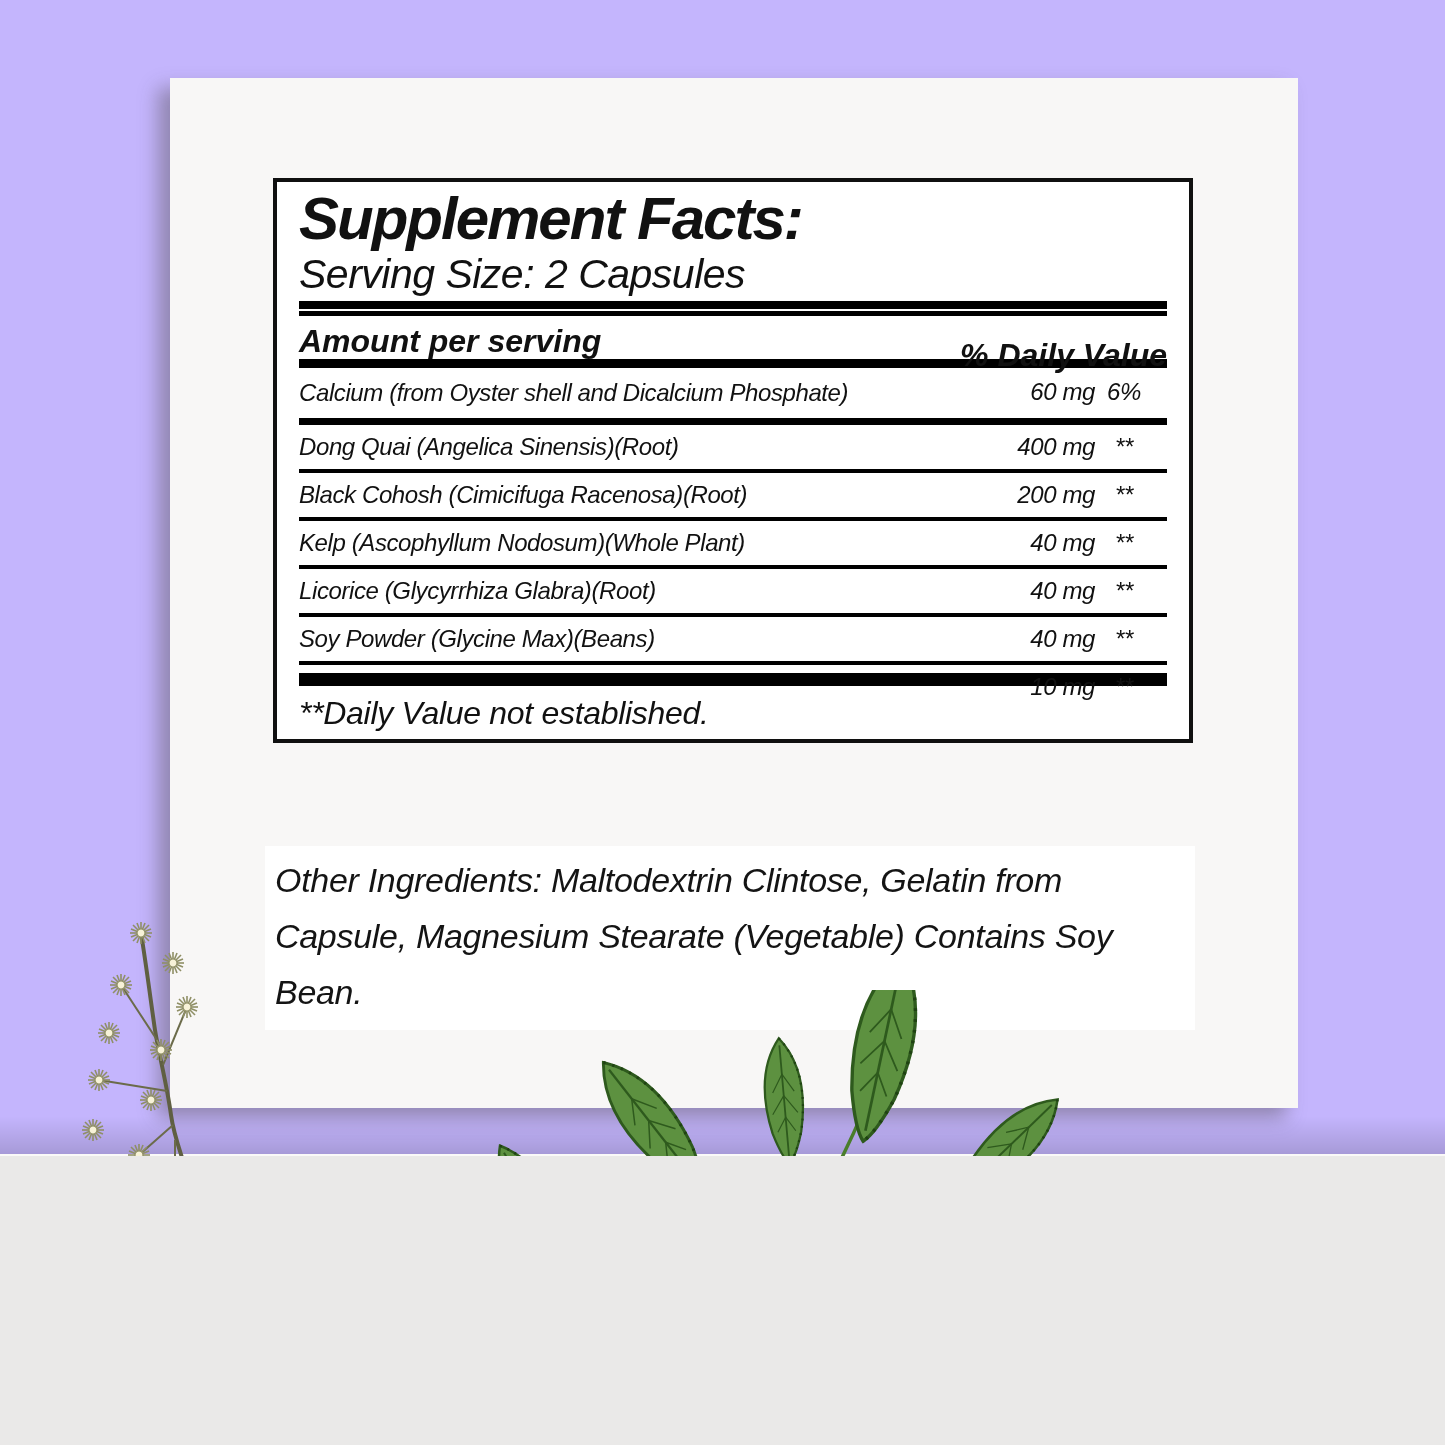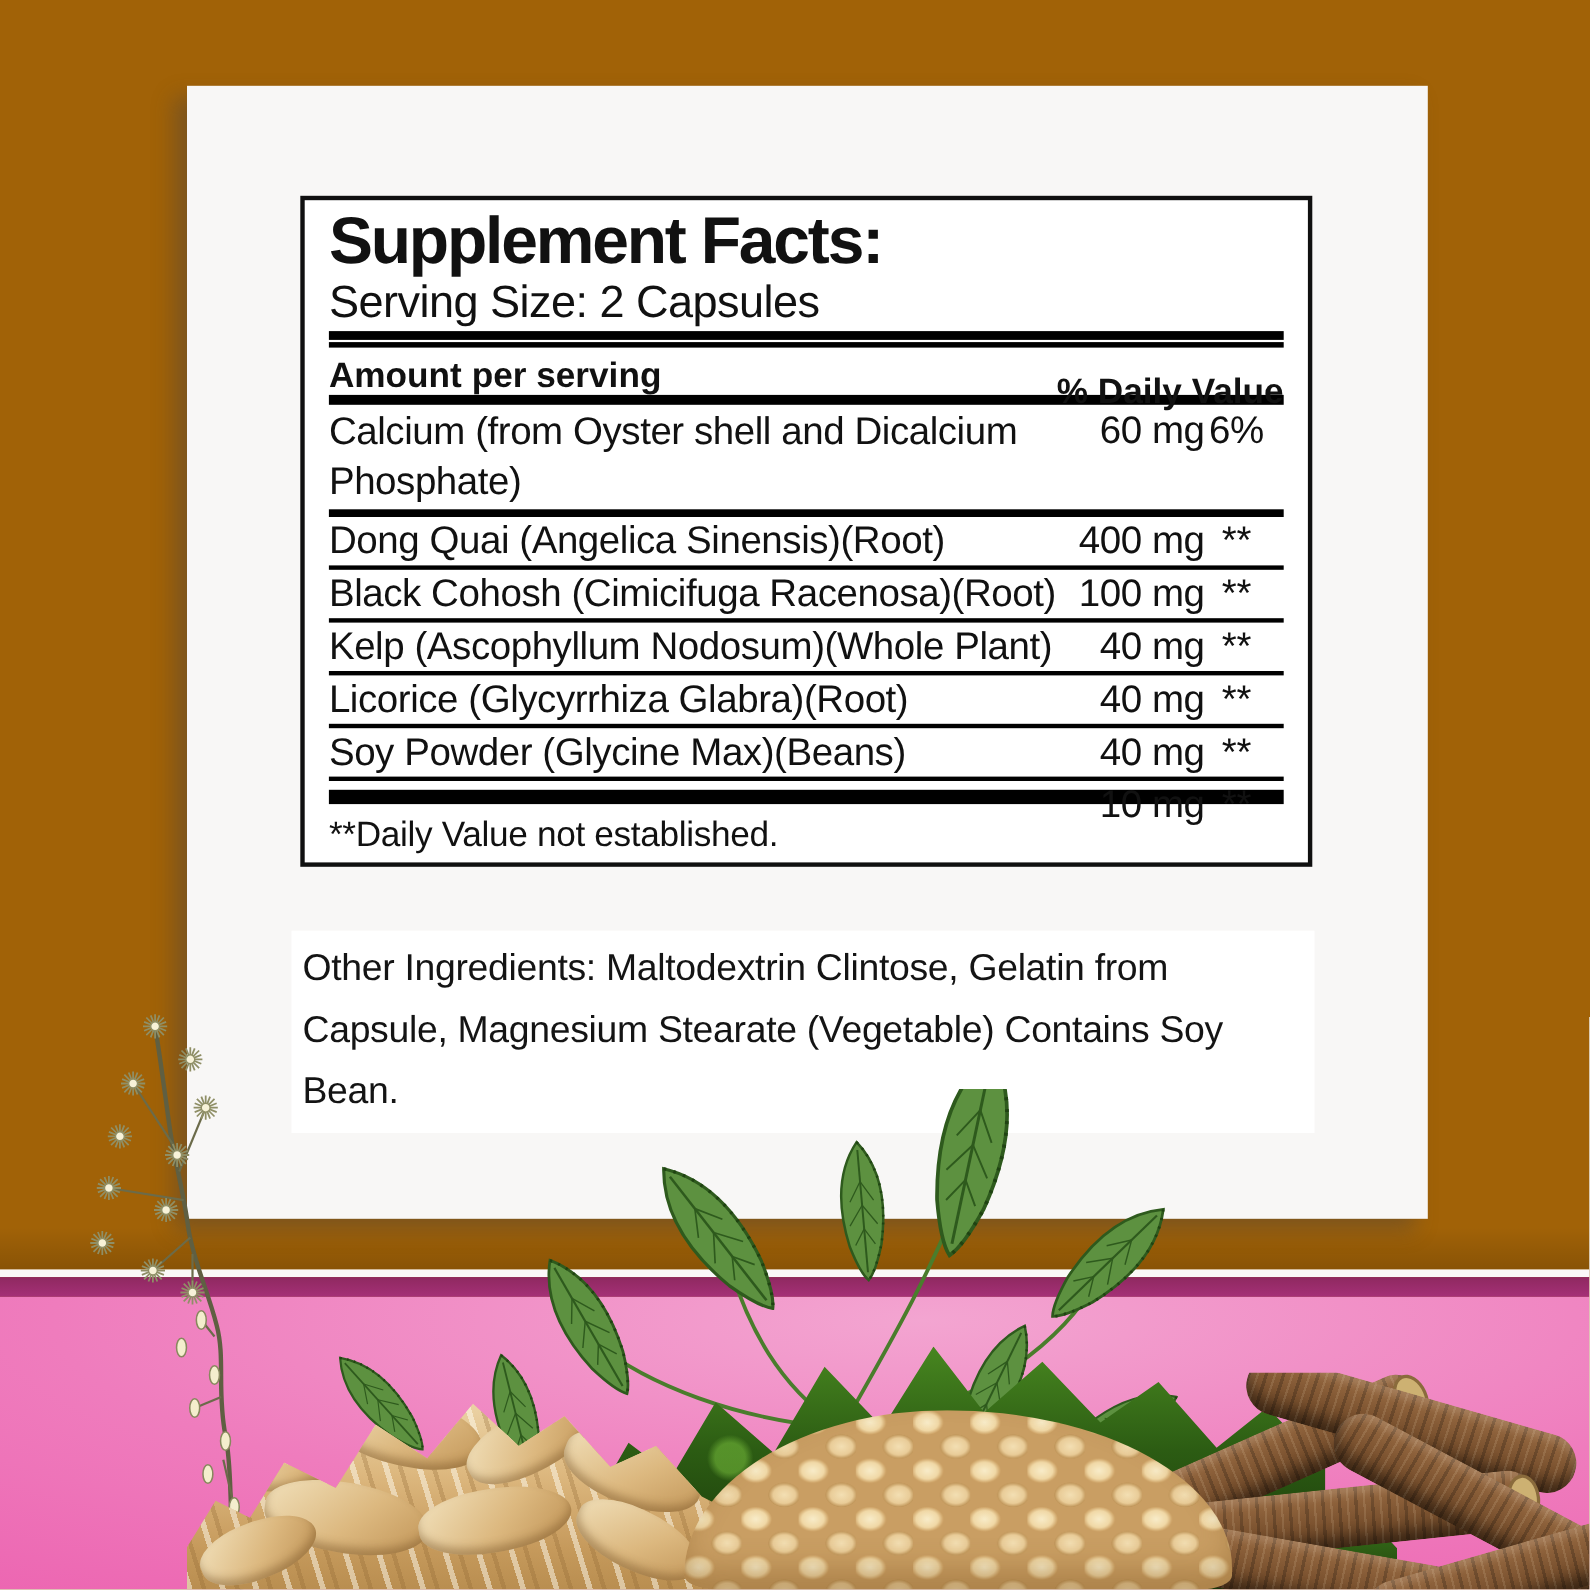--- a/index.html
+++ b/index.html
@@ -1,37 +1,37 @@
 <!DOCTYPE html>
 <html><head>
 <meta charset="utf-8">
 <style>
   html,body{margin:0;padding:0;}
   body{font-family:"Liberation Sans","DejaVu Sans",sans-serif;background:#eae9e8;}
-  .canvas{position:relative;width:1445px;height:1445px;background:#a16207;overflow:hidden;}
+  .canvas{position:relative;width:1445px;height:1156px;background:#c4b5fd;overflow:hidden;font-style:italic;}
 
   
   .card{position:absolute;left:170px;top:78px;width:1128px;height:1030px;
         background:#f8f7f6;box-shadow:-12px 10px 18px rgba(70,66,66,.40);z-index:2;}
 
   
   .facts-box{position:absolute;left:103px;top:100px;width:920px;box-sizing:border-box;
              border:4px solid #101010;background:#ffffff;padding:8px 22px 0 22px;color:#111;}
   .title{font-size:60px;font-weight:bold;letter-spacing:-2px;line-height:58px;}
   .serving{font-size:41px;line-height:44px;letter-spacing:-0.5px;margin-top:4px;}
   .servings{font-size:44px;font-weight:bold;letter-spacing:-1px;line-height:48px;margin-top:2px;}
   .rule-double{margin-top:5px;}
   .rule-double .a{height:8px;background:#000;}
   .rule-double .b{height:5px;background:#000;margin-top:2px;}
   .hdr{position:relative;font-weight:bold;font-size:32px;line-height:36px;padding:7px 0 0 0;}
   .hdr .right{position:absolute;right:0;top:21px;}
   .rule{background:#000;height:9px;}
   .sep-med{background:#000;height:7px;}
   .sep-thin{background:#000;height:4px;}
-  .row{position:relative;font-size:35px;line-height:39px;padding:2px 0 3px 0;letter-spacing:-0.4px;}
+  .row{position:relative;font-size:24px;line-height:39px;padding:2px 0 3px 0;letter-spacing:-0.4px;}
   .row .name{display:block;white-space:nowrap;}
   .row.row-wrap .name{white-space:normal;max-width:636px;line-height:45px;}
   .row .amt{position:absolute;right:72px;top:2px;white-space:nowrap;}
   .row .dv{position:absolute;right:0;top:2px;width:86px;text-align:center;white-space:nowrap;}
   .row.row-wrap .amt,.row.row-wrap .dv{top:4px;}
   .bar-bottom{background:#000;height:13px;margin-top:3px;}
   .footnote{font-size:32px;line-height:36px;padding:9px 0 8px 0;letter-spacing:-0.3px;}
 
   
   .other-strip{position:absolute;left:265px;top:846px;width:930px;box-sizing:border-box;
@@ -120,21 +120,21 @@
 
       <div class="row">
         <span class="name">Dong Quai (Angelica Sinensis)(Root)</span>
         <span class="amt">400 mg</span>
         <span class="dv">**</span>
       </div>
       <div class="sep-thin"></div>
 
       <div class="row">
         <span class="name">Black Cohosh (Cimicifuga Racenosa)(Root)</span>
-        <span class="amt">100 mg</span>
+        <span class="amt">200 mg</span>
         <span class="dv">**</span>
       </div>
       <div class="sep-thin"></div>
 
       <div class="row">
         <span class="name">Kelp (Ascophyllum Nodosum)(Whole Plant)</span>
         <span class="amt">40 mg</span>
         <span class="dv">**</span>
       </div>
       <div class="sep-thin"></div>

